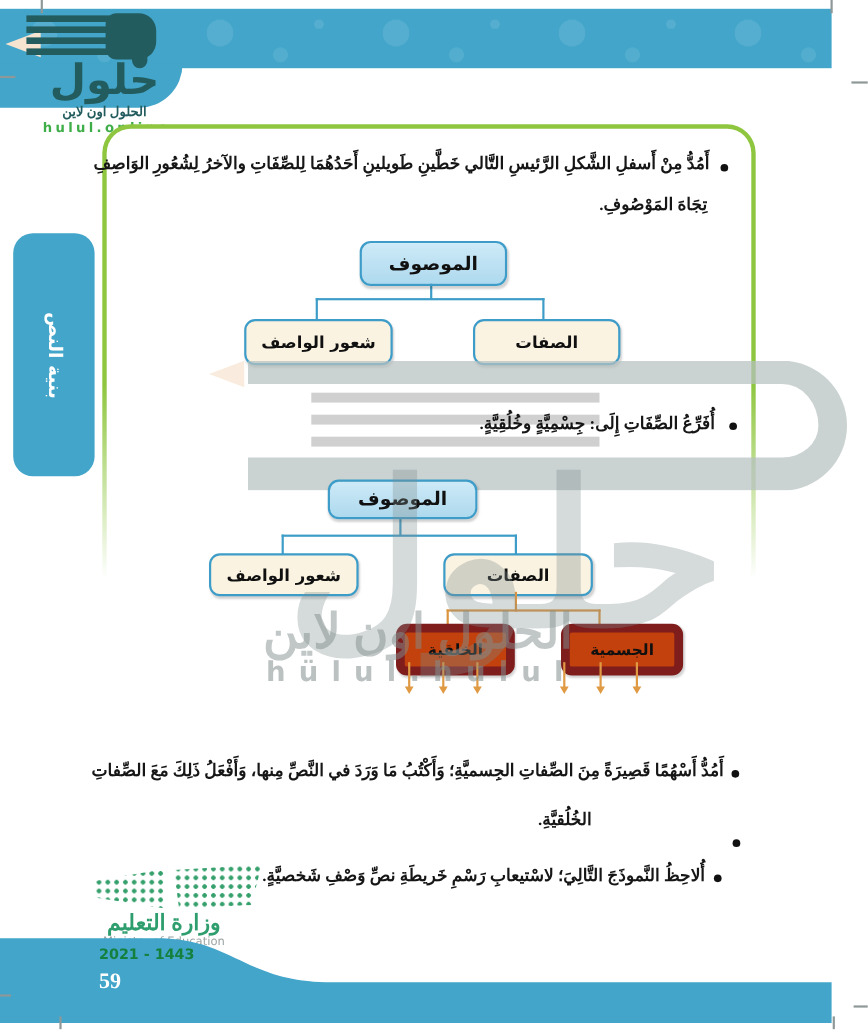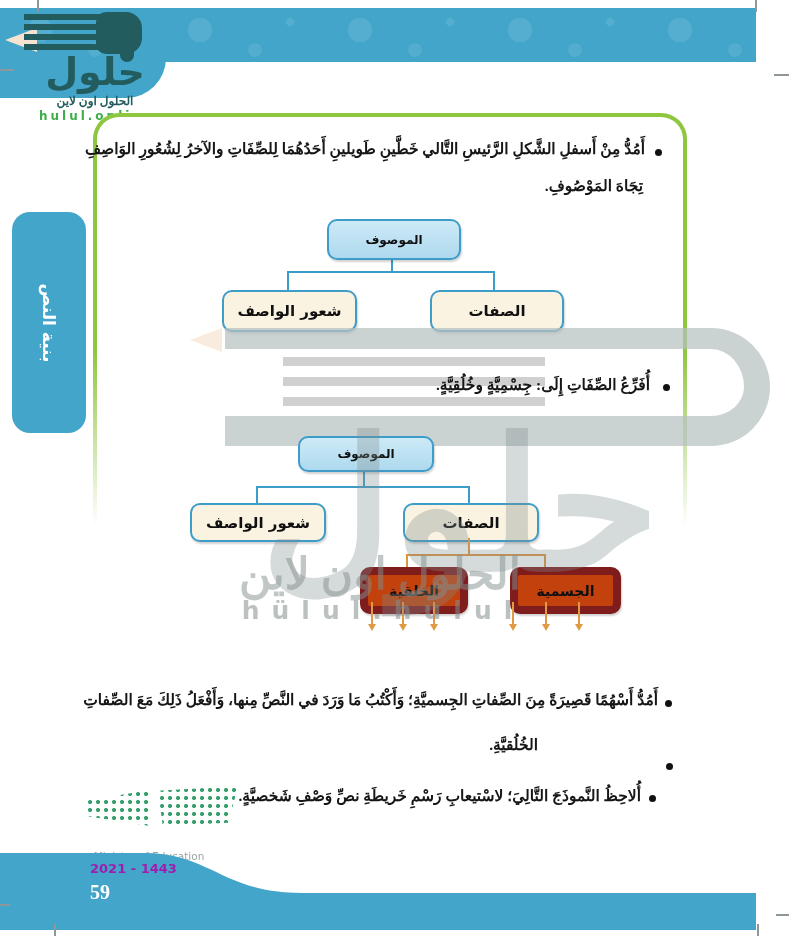--- a/index.html
+++ b/index.html
@@ -25,41 +25,41 @@
   .side-tab span{transform:rotate(90deg);white-space:nowrap;color:#fff;font-weight:bold;font-size:17px;letter-spacing:2px;}
   
   .frame{background:linear-gradient(180deg,#8ec63f 0%,#8ec63f 55%,rgba(142,198,63,0) 96%);border-radius:26px;}
   .frame-inner{position:absolute;inset:4px;background:#fff;border-radius:22px;}
   
   .btxt{font-size:15.5px;font-weight:bold;color:#161616;white-space:nowrap;}
   .dot{width:7px;height:7px;border-radius:50%;background:#111;}
   
   .node{display:flex;align-items:center;justify-content:center;font-weight:bold;color:#101010;
         border-radius:10px;box-shadow:1px 2px 2px rgba(0,0,0,.18);}
-  .n-blue{background:linear-gradient(180deg,#cdeaf7,#aed9ee);border:2px solid #3e9dc8;font-size:12px;}
+  .n-blue{background:linear-gradient(180deg,#cdeaf7,#aed9ee);border:2px solid #3e9dc8;font-size:17px;}
   .n-cream{background:#faf3e2;border:2px solid #3e9dc8;font-size:15px;}
   .n-orange{background:#c2410c;border:8px solid #7f1d1d;font-size:14px;}
   .cline{background:#3e9dc8;}
   .oline{background:#db9440;}
   .arrow{width:2px;background:#e09a44;}
   .arrow::after{content:'';position:absolute;left:-3.5px;bottom:-7px;border:4.5px solid transparent;border-top:7px solid #e09a44;}
   
   .wm{pointer-events:none;}
   .wm-c{border-style:solid;border-color:#b6c1c1;border-width:21px 26px 30px 0;
         border-radius:0 62px 62px 0;opacity:.72;}
   .wm-stripe{background:#c4c4c4;opacity:.8;height:9px;}
   .wm-word{font-size:182px;line-height:200px;font-weight:bold;color:#7f8d8d;opacity:.32;text-align:center;}
   .wm-ar{font-size:44px;font-weight:bold;color:#848f8f;opacity:.5;text-align:center;}
   .wm-en{font-size:25px;font-weight:bold;color:#848f8f;opacity:.55;letter-spacing:12px;text-align:center;}
   .pencil{width:0;height:0;border-top:12px solid transparent;border-bottom:12px solid transparent;border-right:32px solid #f6e4d0;}
   
   .dots{background-image:radial-gradient(#35a06c 1.8px, transparent 2.3px);background-size:8px 8px;}
   .ministry-ar{color:#2f9e6e;font-weight:bold;font-size:20px;text-align:center;}
   .ministry-en{color:#9aa3a3;font-size:10.5px;text-align:center;}
-  .edition{color:#a21caf;font-weight:bold;font-size:13px;}
+  .edition{color:#15803d;font-weight:bold;font-size:13px;}
   .pagenum{color:#ffffff;font-weight:bold;font-size:20px;}
   .cropmark{background:#8f9898;}
 </style>
 </head>
 <body>
 
 <div id="page">
 
   <div class="abs band band-pattern" style="left:0;top:8px;width:756px;height:54px;"></div>
   <div class="abs band" style="left:0;top:58px;width:166px;height:40px;border-radius:0 0 44px 0;"></div>
@@ -135,20 +135,21 @@
   <div class="abs btxt rtl" style="right:131px;top:691px;">أَمُدُّ أَسْهُمًا قَصِيرَةً مِنَ الصِّفاتِ الجِسميَّةِ؛ وَأَكْتُبُ مَا وَرَدَ في النَّصِّ مِنها، وَأَفْعَلُ ذَلِكَ مَعَ الصِّفاتِ</div>
   <div class="abs btxt rtl" style="right:251px;top:736px;">الخُلُقيَّةِ.</div>
 
   <div class="abs dot" style="left:666px;top:763px;"></div>
 
   <div class="abs dot" style="left:649px;top:795px;"></div>
   <div class="abs btxt rtl" style="right:148px;top:787px;">أُلاحِظُ النَّموذَجَ التَّالِيَ؛ لاسْتيعابِ رَسْمِ خَريطَةِ نصِّ وَصْفِ شَخصيَّةٍ.</div>
 
   <div class="abs dots" style="left:86px;top:790px;width:64px;height:36px;clip-path:polygon(0 30%,100% 0,100% 100%,0 72%);"></div>
   <div class="abs dots" style="left:158px;top:786px;width:80px;height:40px;clip-path:polygon(0 12%,100% 0,88% 92%,6% 100%);"></div>
+  <div class="abs ministry-ar rtl" style="left:58px;top:826px;width:182px;">وزارة التعليم</div>
   <div class="abs ministry-en" style="left:58px;top:850px;width:182px;">Ministry of Education</div>
 
   <svg class="abs" style="left:0;top:850px;" width="789" height="86" viewBox="0 0 789 86">
     <path d="M0,3 L148,3 C212,5 224,43 302,43 L756,43 L756,80 L0,80 Z" fill="#42a5c9"></path>
   </svg>
   <div class="abs edition" style="left:90px;top:861px;">2021 - 1443</div>
   <div class="abs pagenum rtl" style="left:90px;top:881px;">59</div>
 
   <div class="abs cropmark" style="left:37px;top:0;width:1.5px;height:12px;"></div>
   <div class="abs cropmark" style="left:0;top:69px;width:14px;height:1.5px;"></div>

